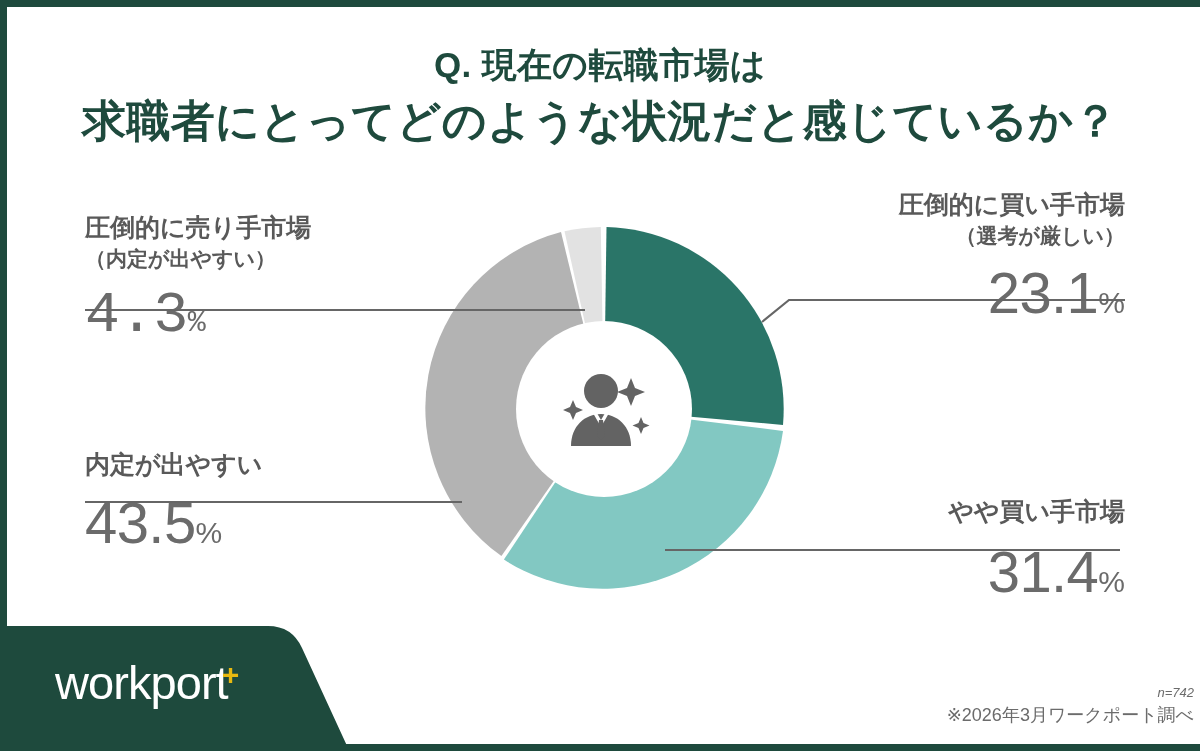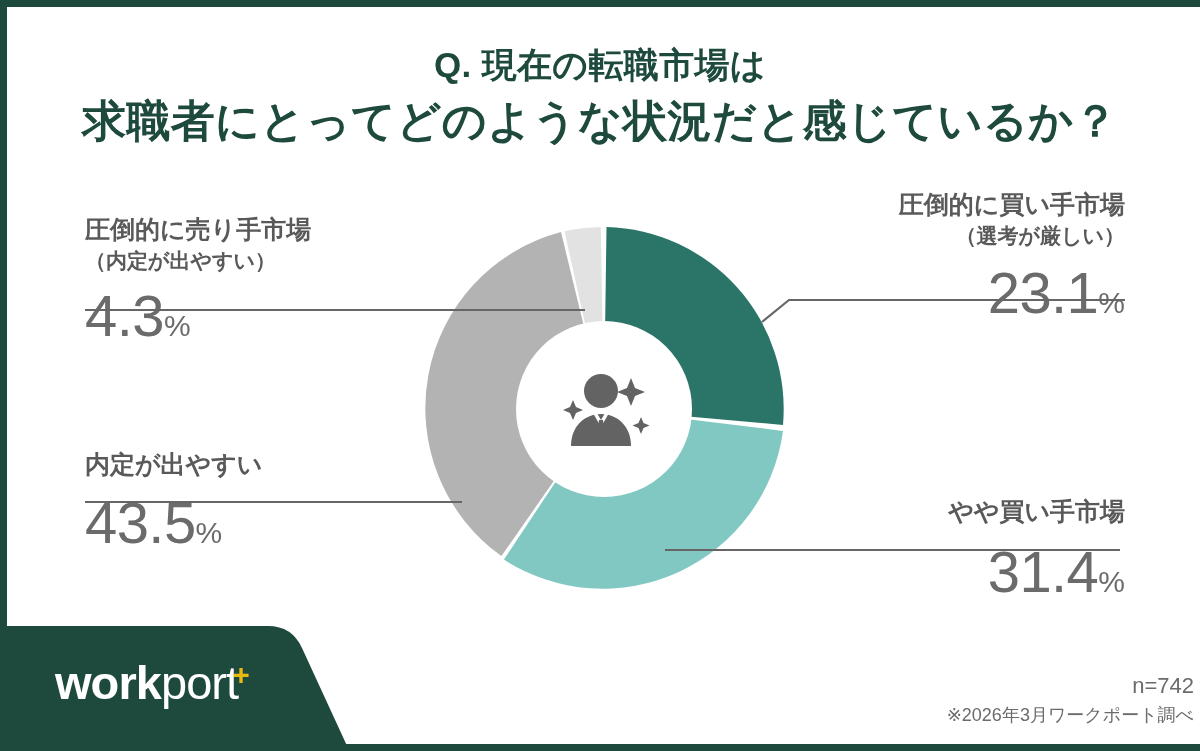--- a/index.html
+++ b/index.html
@@ -92,21 +92,21 @@
     letter-spacing: -0.01em;
   }
   .callout .val .pct {
     font-size: 30px;
     letter-spacing: 0;
   }
 
   .cal-left  { text-align: left; }
   .cal-right { text-align: right; }
 
-  .callout.c-tl { left: 85px;  top: 213px; width: 500px; }
+  .callout.c-tl { left: 85px;  top: 213px; width: 500px; font-family: Liberation Mono, monospace; }
   .callout.c-bl { left: 85px;  top: 448px; width: 380px; }
   .callout.c-tr { left: 600px; top: 188px; width: 525px; }
   .callout.c-br { left: 600px; top: 495px; width: 525px; }
 
   .callout.c-tl .val,
   .callout.c-bl .val { margin-top: 12px; }
   .callout.c-tr .val,
   .callout.c-br .val { margin-top: 14px; }
 
   
@@ -133,40 +133,40 @@
     left: 55px;
     bottom: 45px;
     z-index: 12;
     font-size: 47px;
     font-weight: bold;
     letter-spacing: -0.02em;
     line-height: 1;
     color: #ffffff;
     white-space: nowrap;
   }
-  .logo .lg-bold { font-weight: bold; margin-top: 24px; }
+  .logo .lg-bold { font-weight: normal; margin-top: 24px; }
   .logo .lg-thin { font-weight: normal; }
   .logo .lg-plus {
     color: #e8b910;
     position: relative;
     left: -6px;
     top: -14px;
     font-size: 30px;
     font-weight: bold;
   }
 
   .footer-notes {
     position: absolute;
     right: 20px;
     bottom: 22px;
     text-align: right;
     color: #6b6b6b;
     z-index: 12;
   }
-  .footer-notes .n-count { font-size: 22px; line-height: 1.5; }
+  .footer-notes .n-count { font-size: 13px; line-height: 1.5; font-style: italic; }
   .footer-notes .n-src   { font-size: 18px; line-height: 1.5; }
 </style>
 </head>
 <body>
 
 <div id="canvas">
 
   <div class="frame"></div>
 
   <div class="title-block">

